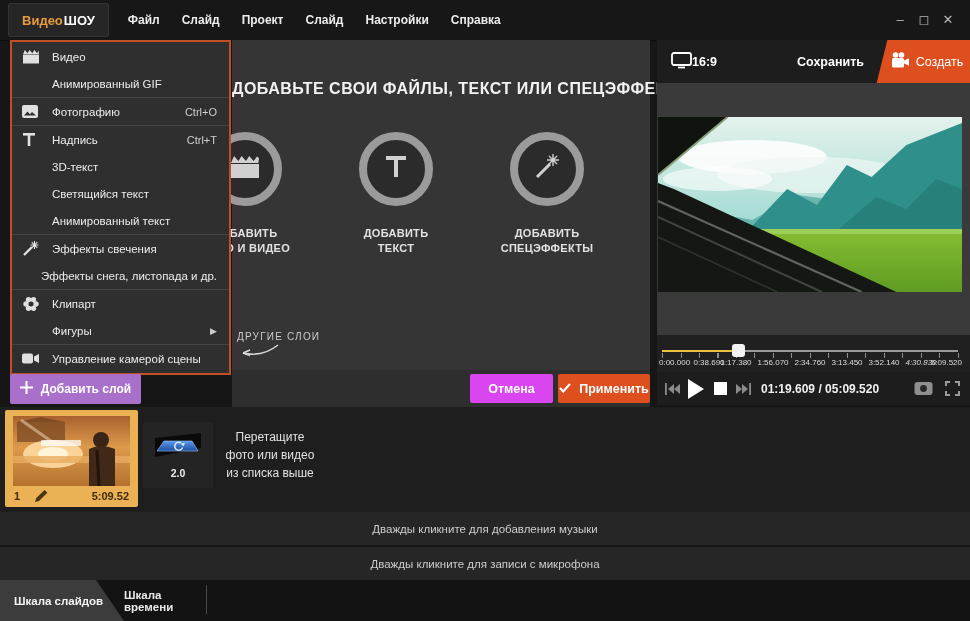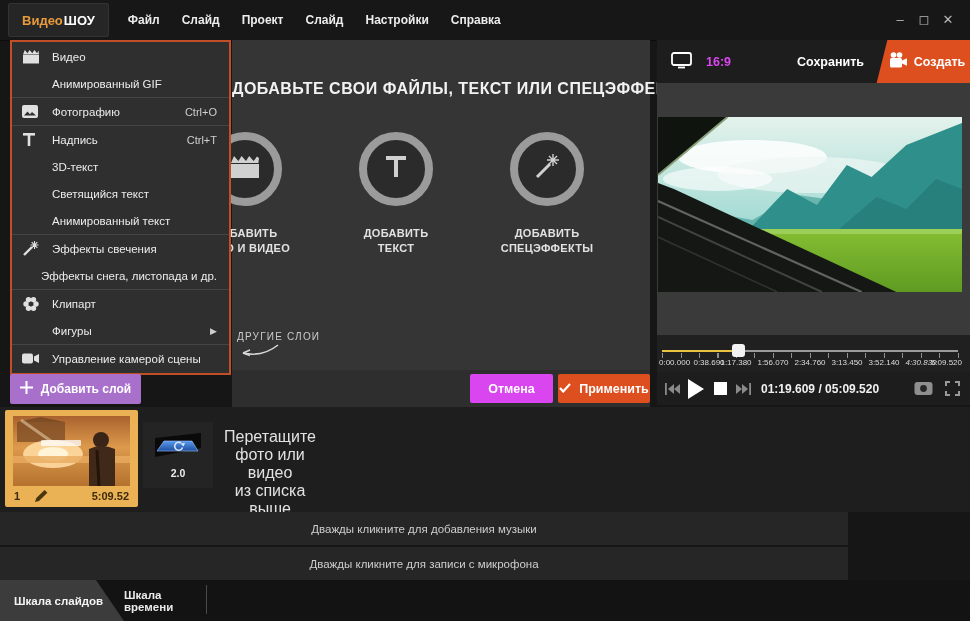--- a/index.html
+++ b/index.html
@@ -33,26 +33,26 @@
   .ol-arrow{position:absolute;left:6px;top:304px;}
   .main-bottom{position:absolute;left:0;bottom:0;width:418px;height:37px;background:#2e2e2e;}
   .btn{position:absolute;top:4px;height:29px;display:flex;align-items:center;justify-content:center;
        font-size:12.5px;font-weight:600;color:#fff;border-radius:2px;cursor:pointer;}
   .cancel{left:238px;width:83px;background:#d946ef;}
   .apply{left:326px;width:92px;background:#dd4f1f;gap:8px;}
   .add-layer{position:absolute;left:10px;top:374px;width:131px;height:30px;background:#a870ca;border-radius:2px;
              display:flex;align-items:center;justify-content:center;gap:8px;color:#fff;font-size:12px;font-weight:600;z-index:45;cursor:pointer;}
   
   .pv-top{position:absolute;left:657px;top:40px;width:313px;height:43px;background:#1d1d1d;overflow:hidden;}
-  .aspect{position:absolute;left:14px;top:0;height:43px;display:flex;align-items:center;gap:14px;color:#d946ef;font-size:12.5px;font-weight:600;}
+  .aspect{position:absolute;left:14px;top:0;height:43px;display:flex;align-items:center;gap:0;color:#ffffff;font-size:12.5px;font-weight:600;}
   .save-btn{position:absolute;right:106px;top:0;height:43px;display:flex;align-items:center;color:#fff;font-size:12.5px;font-weight:600;cursor:pointer;}
   .create-btn{position:absolute;right:0;top:0;width:100px;height:43px;cursor:pointer;}
   .create-bg{position:absolute;left:12px;top:0;right:-18px;bottom:0;background:#dd4f1f;transform:skewX(-14deg);}
   .create-in{position:relative;display:flex;height:43px;align-items:center;justify-content:center;gap:6px;
-             color:#fff;font-weight:700;font-size:12.5px;padding-left:14px;}
+             color:#fff;font-weight:400;font-size:12.5px;padding-left:14px;}
   .preview{position:absolute;left:657px;top:83px;width:313px;height:252px;background:#3a3a3a;}
   .video{position:absolute;left:1px;top:34px;width:304px;height:175px;}
   .ruler{position:absolute;left:657px;top:335px;width:313px;height:37px;background:#202020;}
   .track{position:absolute;left:5px;top:15px;width:296px;height:2px;background:#9a9a9a;}
   .track-fill{position:absolute;left:5px;top:15px;width:77px;height:2px;background:#e9c23f;}
   .ticks{position:absolute;left:5px;top:18px;width:297px;height:5px;
          background:repeating-linear-gradient(90deg,#8f8f8f 0 1px,transparent 1px 18.5px);}
   .handle{position:absolute;left:75px;top:9px;width:13px;height:13px;background:#f2f2f2;border-radius:3px;cursor:pointer;}
   .tlab{position:absolute;top:23px;font-size:8px;color:#dcdcdc;white-space:nowrap;transform:translateX(-50%);}
   .transport{position:absolute;left:657px;top:372px;width:313px;height:33px;background:#1d1d1d;display:flex;align-items:center;padding-left:8px;box-sizing:border-box;}
@@ -63,22 +63,22 @@
   
   .slide-area{position:absolute;left:0;top:407px;width:970px;height:105px;background:#1e1e1e;}
   .thumb{position:absolute;left:5px;top:3px;width:133px;height:97px;background:#eab254;border-radius:2px;cursor:pointer;}
   .thumb-img{position:absolute;left:8px;top:6px;width:117px;height:70px;}
   .thumb-foot{position:absolute;left:9px;right:9px;bottom:4px;display:flex;align-items:center;color:#3d2b0c;font-size:11px;font-weight:700;}
   .pencil{margin-left:14px;display:flex;cursor:pointer;}
   .tdur{margin-left:auto;}
   .trans-tile{position:absolute;left:143px;top:15px;width:70px;height:66px;background:#242424;display:flex;flex-direction:column;
               align-items:center;justify-content:center;gap:2px;cursor:pointer;}
   .trans-val{font-size:10.5px;color:#ececec;font-weight:600;}
-  .drag-hint{position:absolute;left:212px;top:21px;width:116px;text-align:center;font-size:16px;color:#e2e2e2;line-height:18px;}
-  .hint-row{position:absolute;left:0;width:848px;height:33px;background:#262626;display:flex;align-items:center;justify-content:center;
+  .drag-hint{position:absolute;left:212px;top:21px;width:116px;text-align:center;font-size:12px;color:#e2e2e2;line-height:18px;}
+  .hint-row{position:absolute;left:0;width:970px;height:33px;background:#262626;display:flex;align-items:center;justify-content:center;
             font-size:11.5px;color:#cdcdcd;cursor:pointer;}
   .music{top:512px;}
   .mic{top:547px;}
   
   .tabbar{position:absolute;left:0;top:580px;width:970px;height:41px;background:#131313;}
   .tab-active{position:absolute;left:0;top:0;width:124px;height:41px;background:#3c3c3c;
               clip-path:polygon(0 0,96px 0,124px 41px,0 41px);display:flex;align-items:center;padding-left:14px;
               box-sizing:border-box;font-size:11.5px;font-weight:600;color:#f4f4f4;cursor:pointer;}
   .tab2{position:absolute;left:124px;top:0;width:84px;height:41px;display:flex;align-items:center;justify-content:center;
         font-size:11.5px;font-weight:600;color:#eaeaea;cursor:pointer;}

